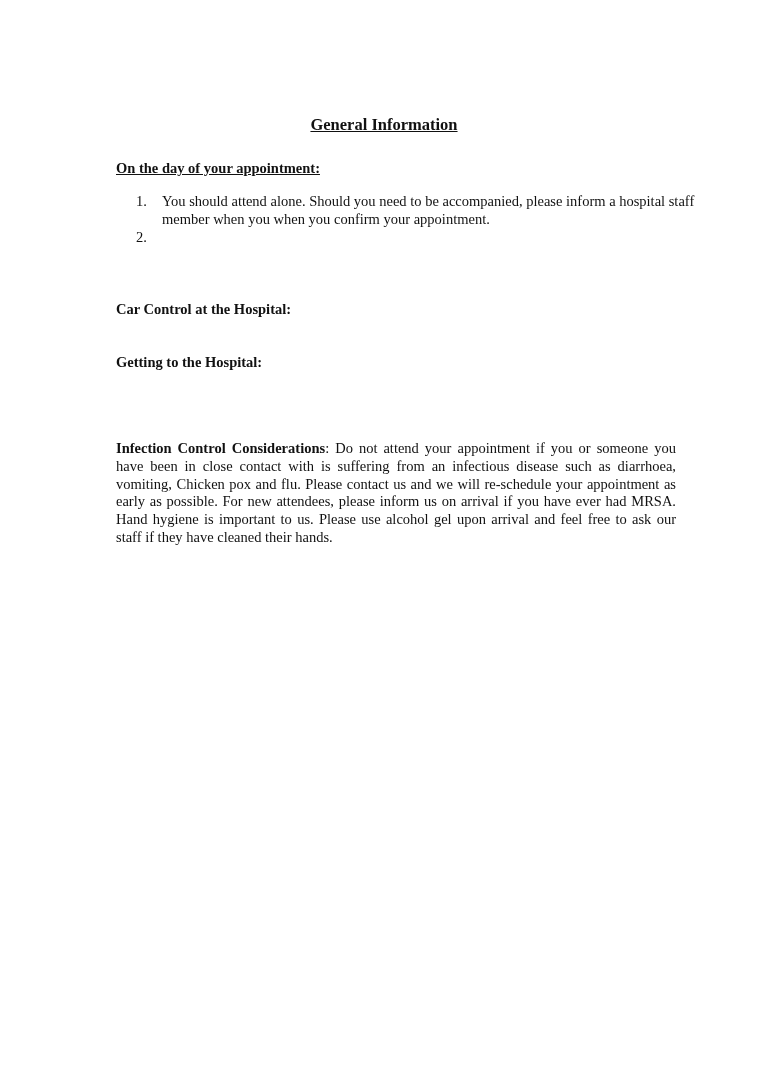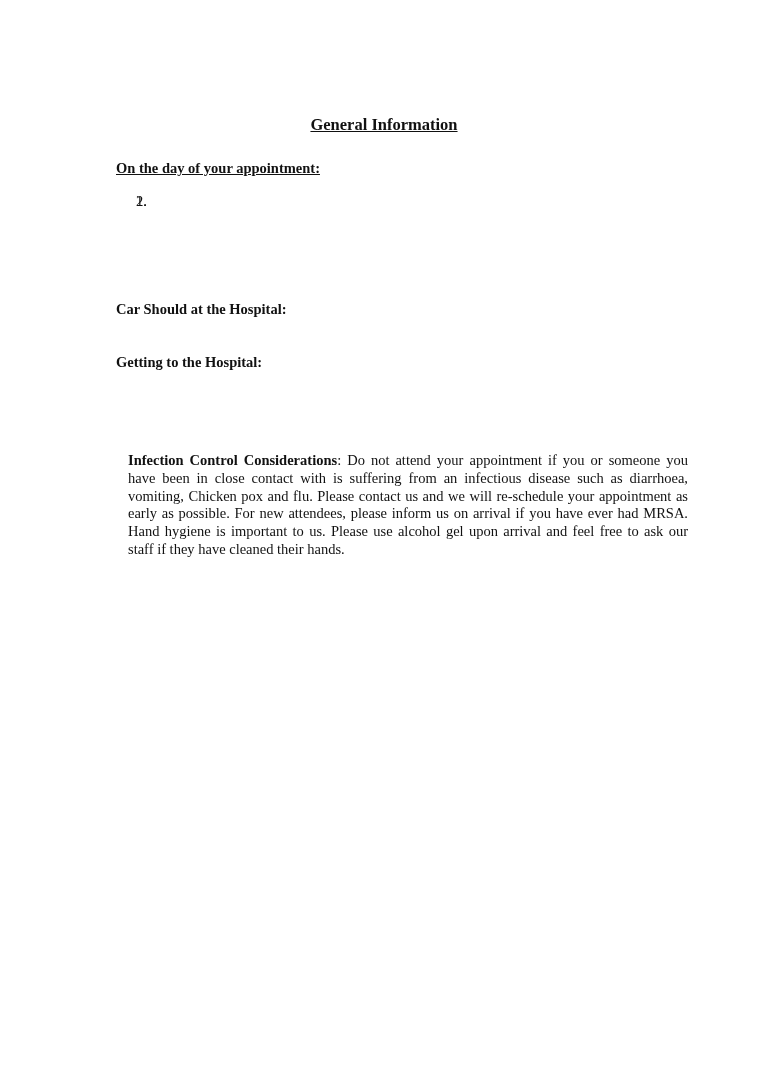--- a/index.html
+++ b/index.html
@@ -66,46 +66,47 @@
     .list .num {
       position: absolute;
       left: 0;
       top: 0;
     }
     .infection {
       position: absolute;
       top: 440px;
       left: 116px;
       width: 560px;
-      margin: 12px;
+      margin: 0;
       font-size: 14.5px;
       line-height: 17.8px;
       text-align: justify;
     }
     .infection .lead {
       font-weight: bold;
     }
   </style>
 </head>
 <body>
 
 <div class="page">
 
   <h1 class="title">General Information</h1>
 
   <h2 class="section-heading" id="h-day">On the day of your appointment:</h2>
 
   <ol class="list">
     <li>
       <span class="num">1.</span>
+      <span>You should attend alone. Should you need to be accompanied, please inform a hospital staff member when you when you confirm your appointment.</span>
     </li>
     <li>
       <span class="num">2.</span>
     </li>
   </ol>
 
-  <h2 class="section-heading" id="h-parking">Car Should at the Hospital:</h2>
+  <h2 class="section-heading" id="h-parking">Car Control at the Hospital:</h2>
 
   <h2 class="section-heading" id="h-getting">Getting to the Hospital:</h2>
 
   <p class="infection"><span class="lead">Infection Control Considerations</span><span>: Do not attend your appointment if you or someone you have been in close contact with is suffering from an infectious disease such as diarrhoea, vomiting, Chicken pox and flu. Please contact us and we will re-schedule your appointment as early as possible. For new attendees, please inform us on arrival if you have ever had MRSA. Hand hygiene is important to us. Please use alcohol gel upon arrival and feel free to ask our staff if they have cleaned their hands.</span></p>
 
 </div>
 
 </body></html>

